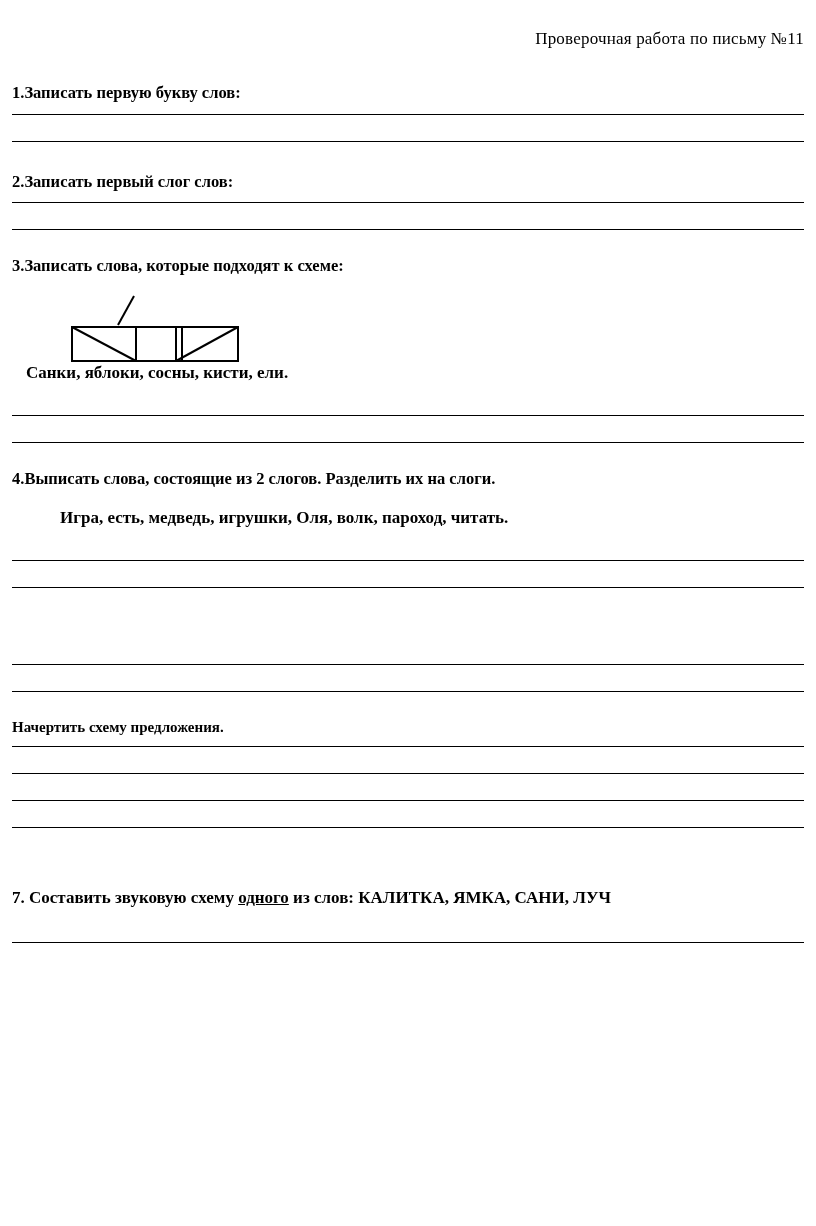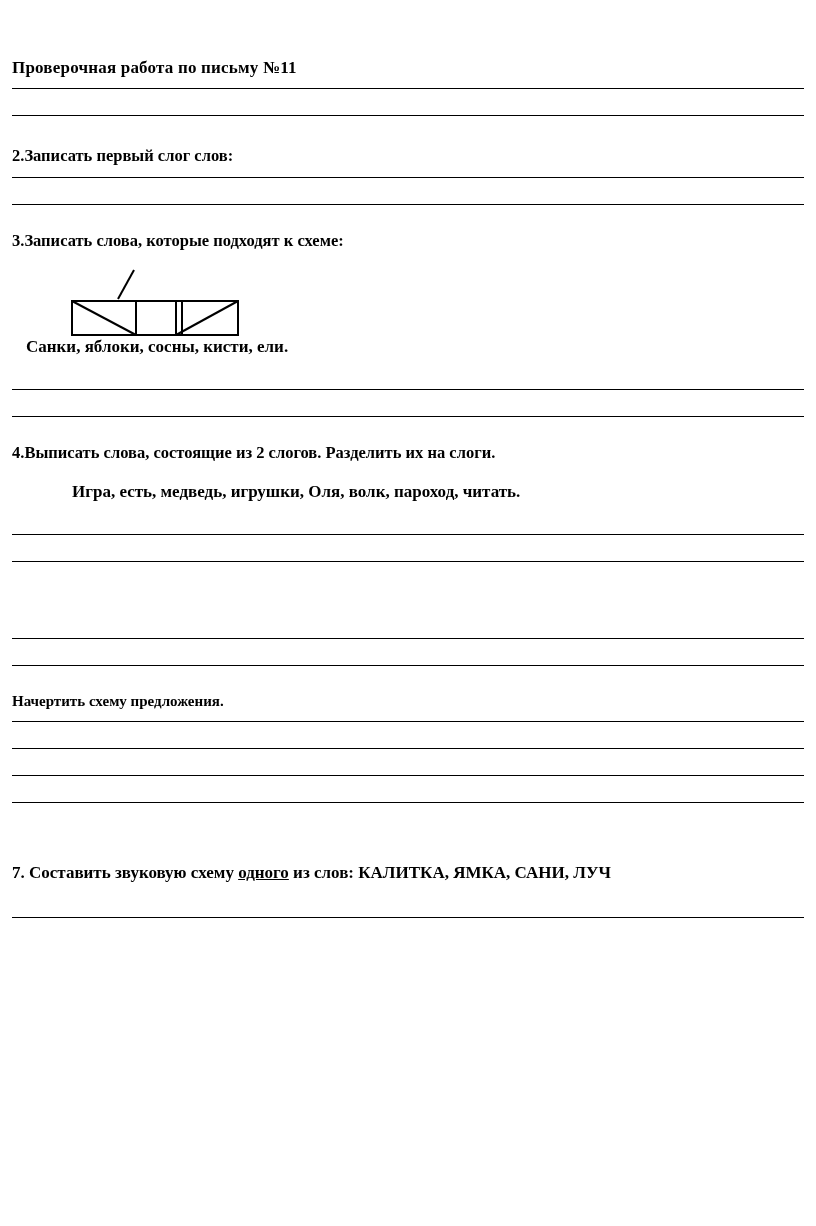--- a/index.html
+++ b/index.html
@@ -16,24 +16,24 @@
     overflow: hidden;
   }
   .page {
     position: relative;
     width: 816px;
     height: 1226px;
     box-sizing: border-box;
     padding: 0 12px;
   }
   .doc-title {
-    text-align: left;
-    font-weight: bold;
+    text-align: right;
+    font-weight: normal;
     font-size: 17px;
-    margin-top: 58px;
+    margin-top: 29px;
     margin-bottom: 0;
     letter-spacing: 0.2px;
   }
   .task {
     font-weight: bold;
     font-size: 16.5px;
     line-height: 1.25;
   }
   .task.t1 { margin-top: 34px; }
   .sub-line {
@@ -60,39 +60,40 @@
     margin-left: 52px;
     height: 72px;
     position: relative;
   }
   .scheme-svg { display: block; }
   .words-line {
     font-weight: bold;
     font-size: 17px;
     margin-left: 14px;
   }
-  .words-indent-1 { margin-left: 60px; }
+  .words-indent-1 { margin-left: 48px; }
   .words-indent-2 { margin-left: 70px; }
   .underline-word {
     text-decoration: underline;
   }
   .task7 {
     font-weight: bold;
     font-size: 17px;
     margin-top: 0;
     white-space: nowrap;
   }
 </style>
 </head>
 <body>
 
 <div class="page">
 
   <div class="doc-title">Проверочная работа по письму №11</div>
 
+  <div class="task t1">1.Записать первую букву слов:</div>
   <div class="rules">
     <div class="rule"></div>
     <div class="gap-26"></div>
     <div class="rule"></div>
   </div>
 
   <div class="gap-30"></div>
 
   <div class="task">2.Записать первый слог слов:</div>
   <div class="rules">

